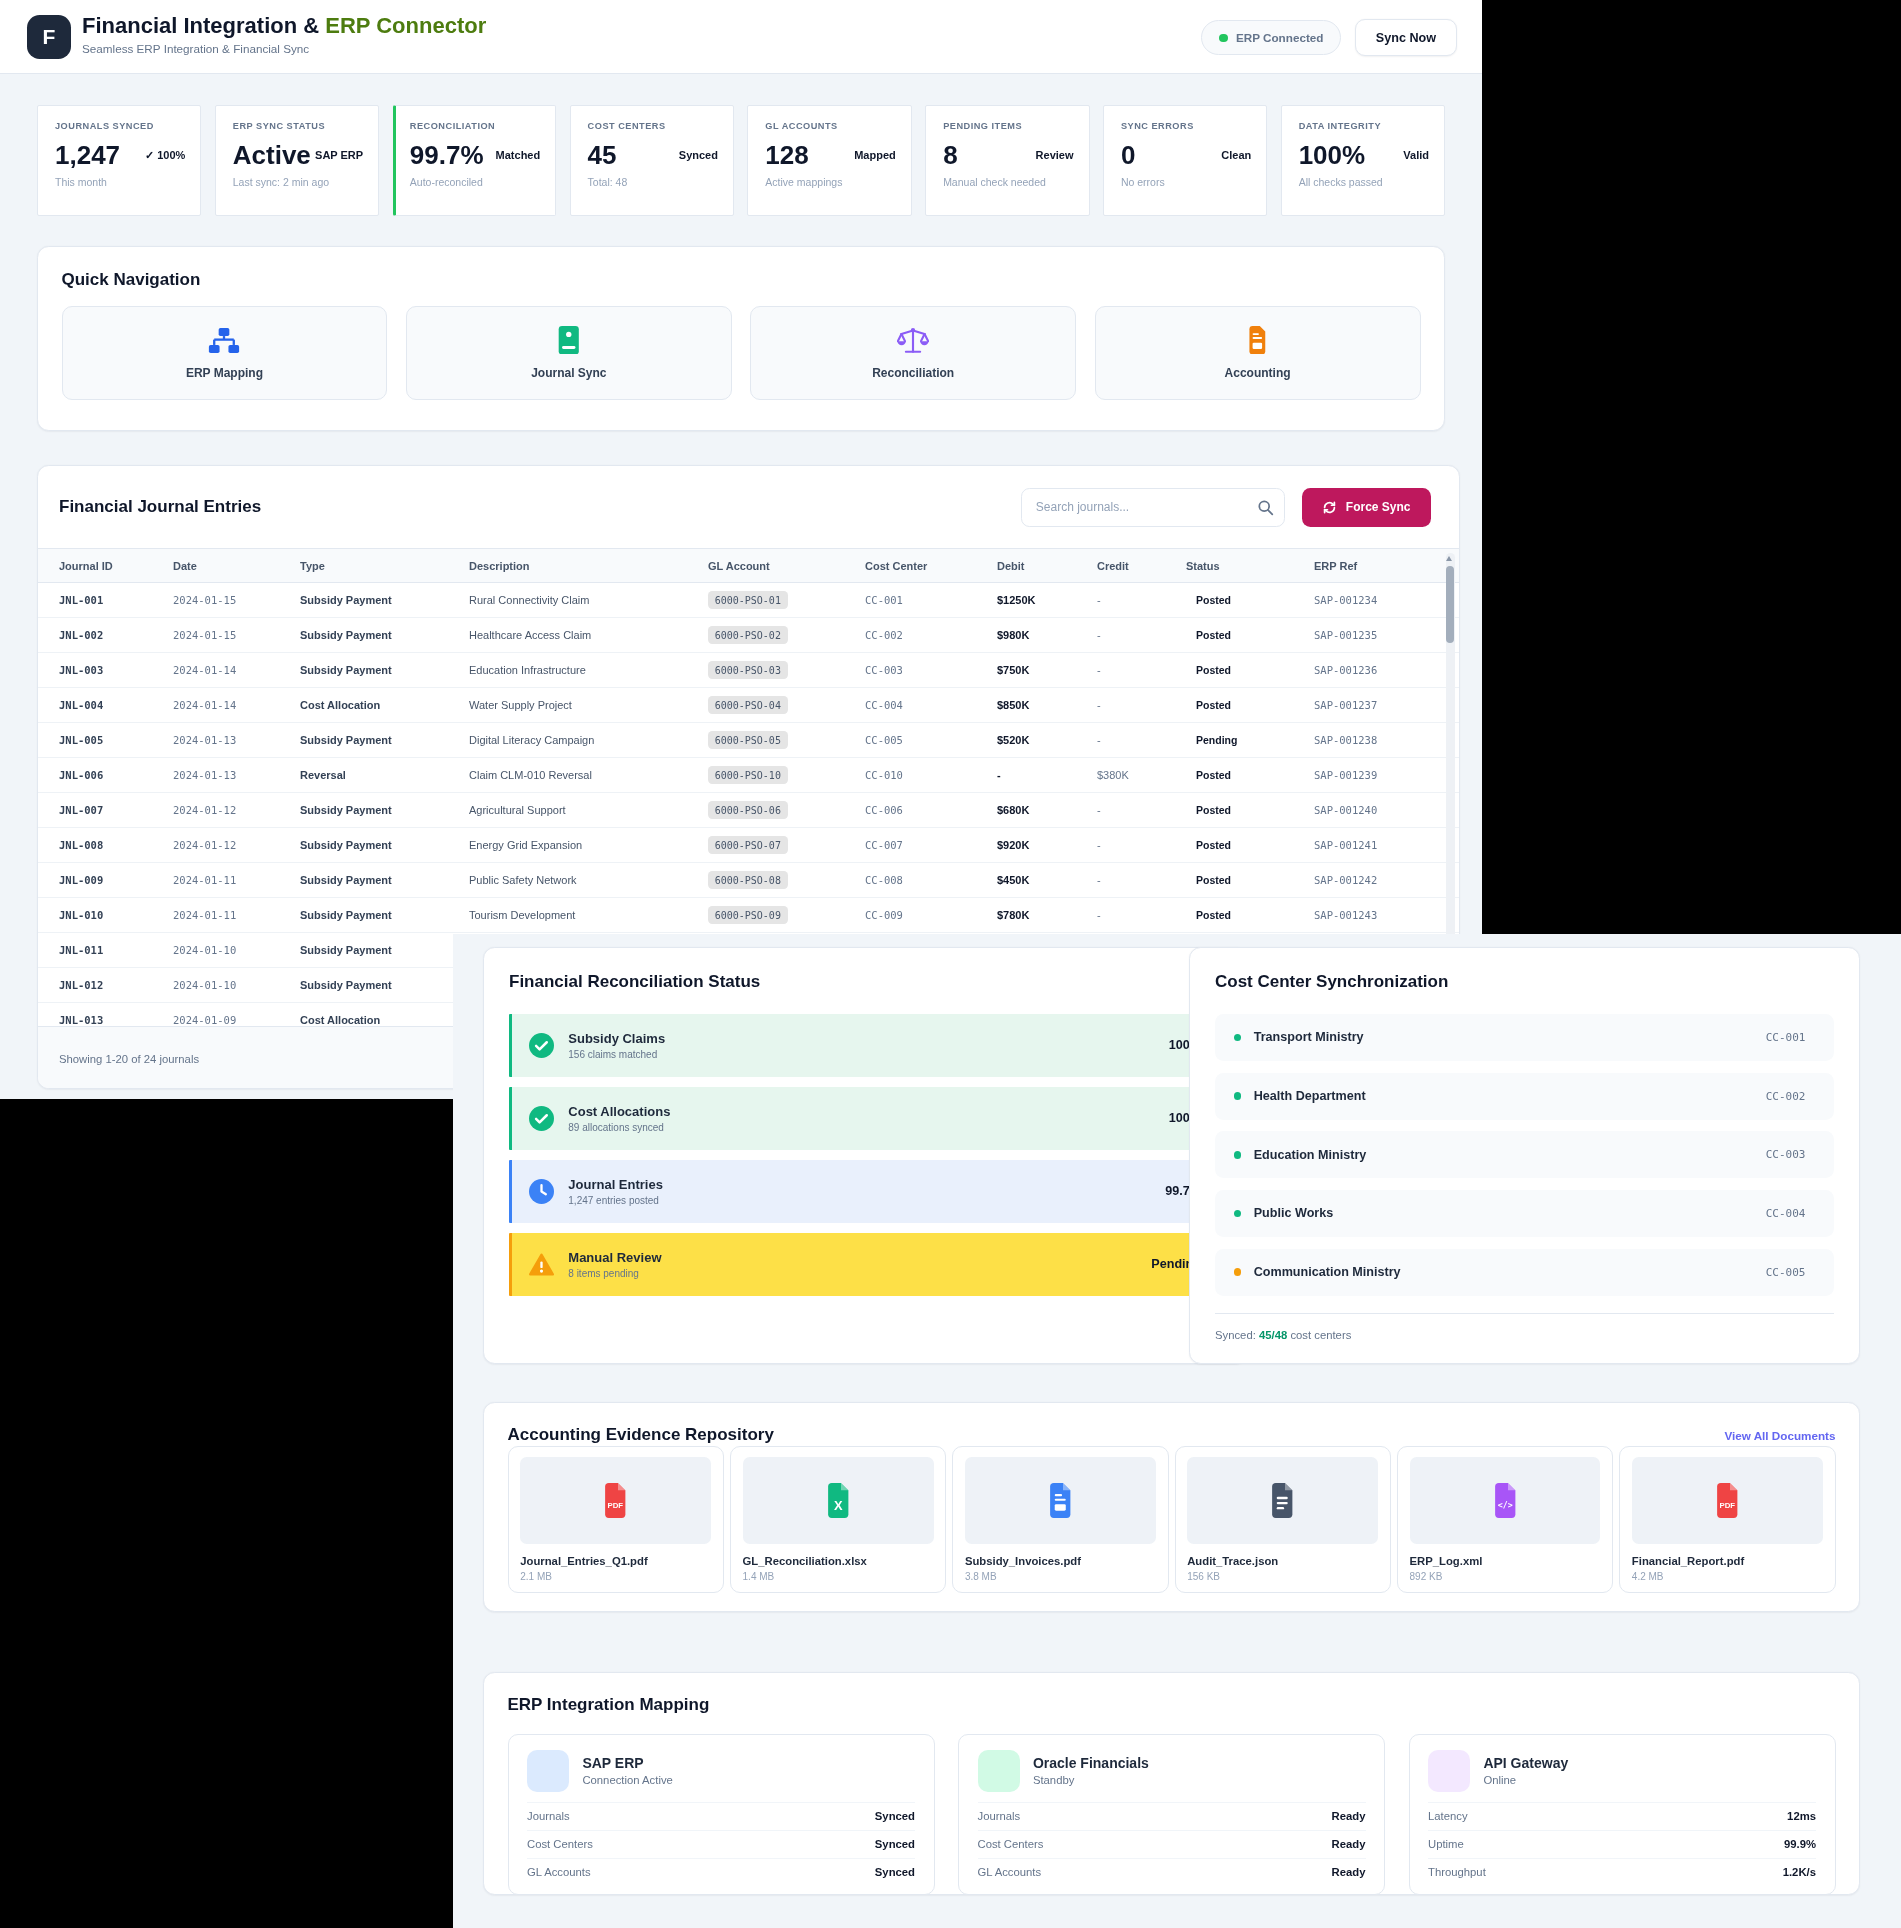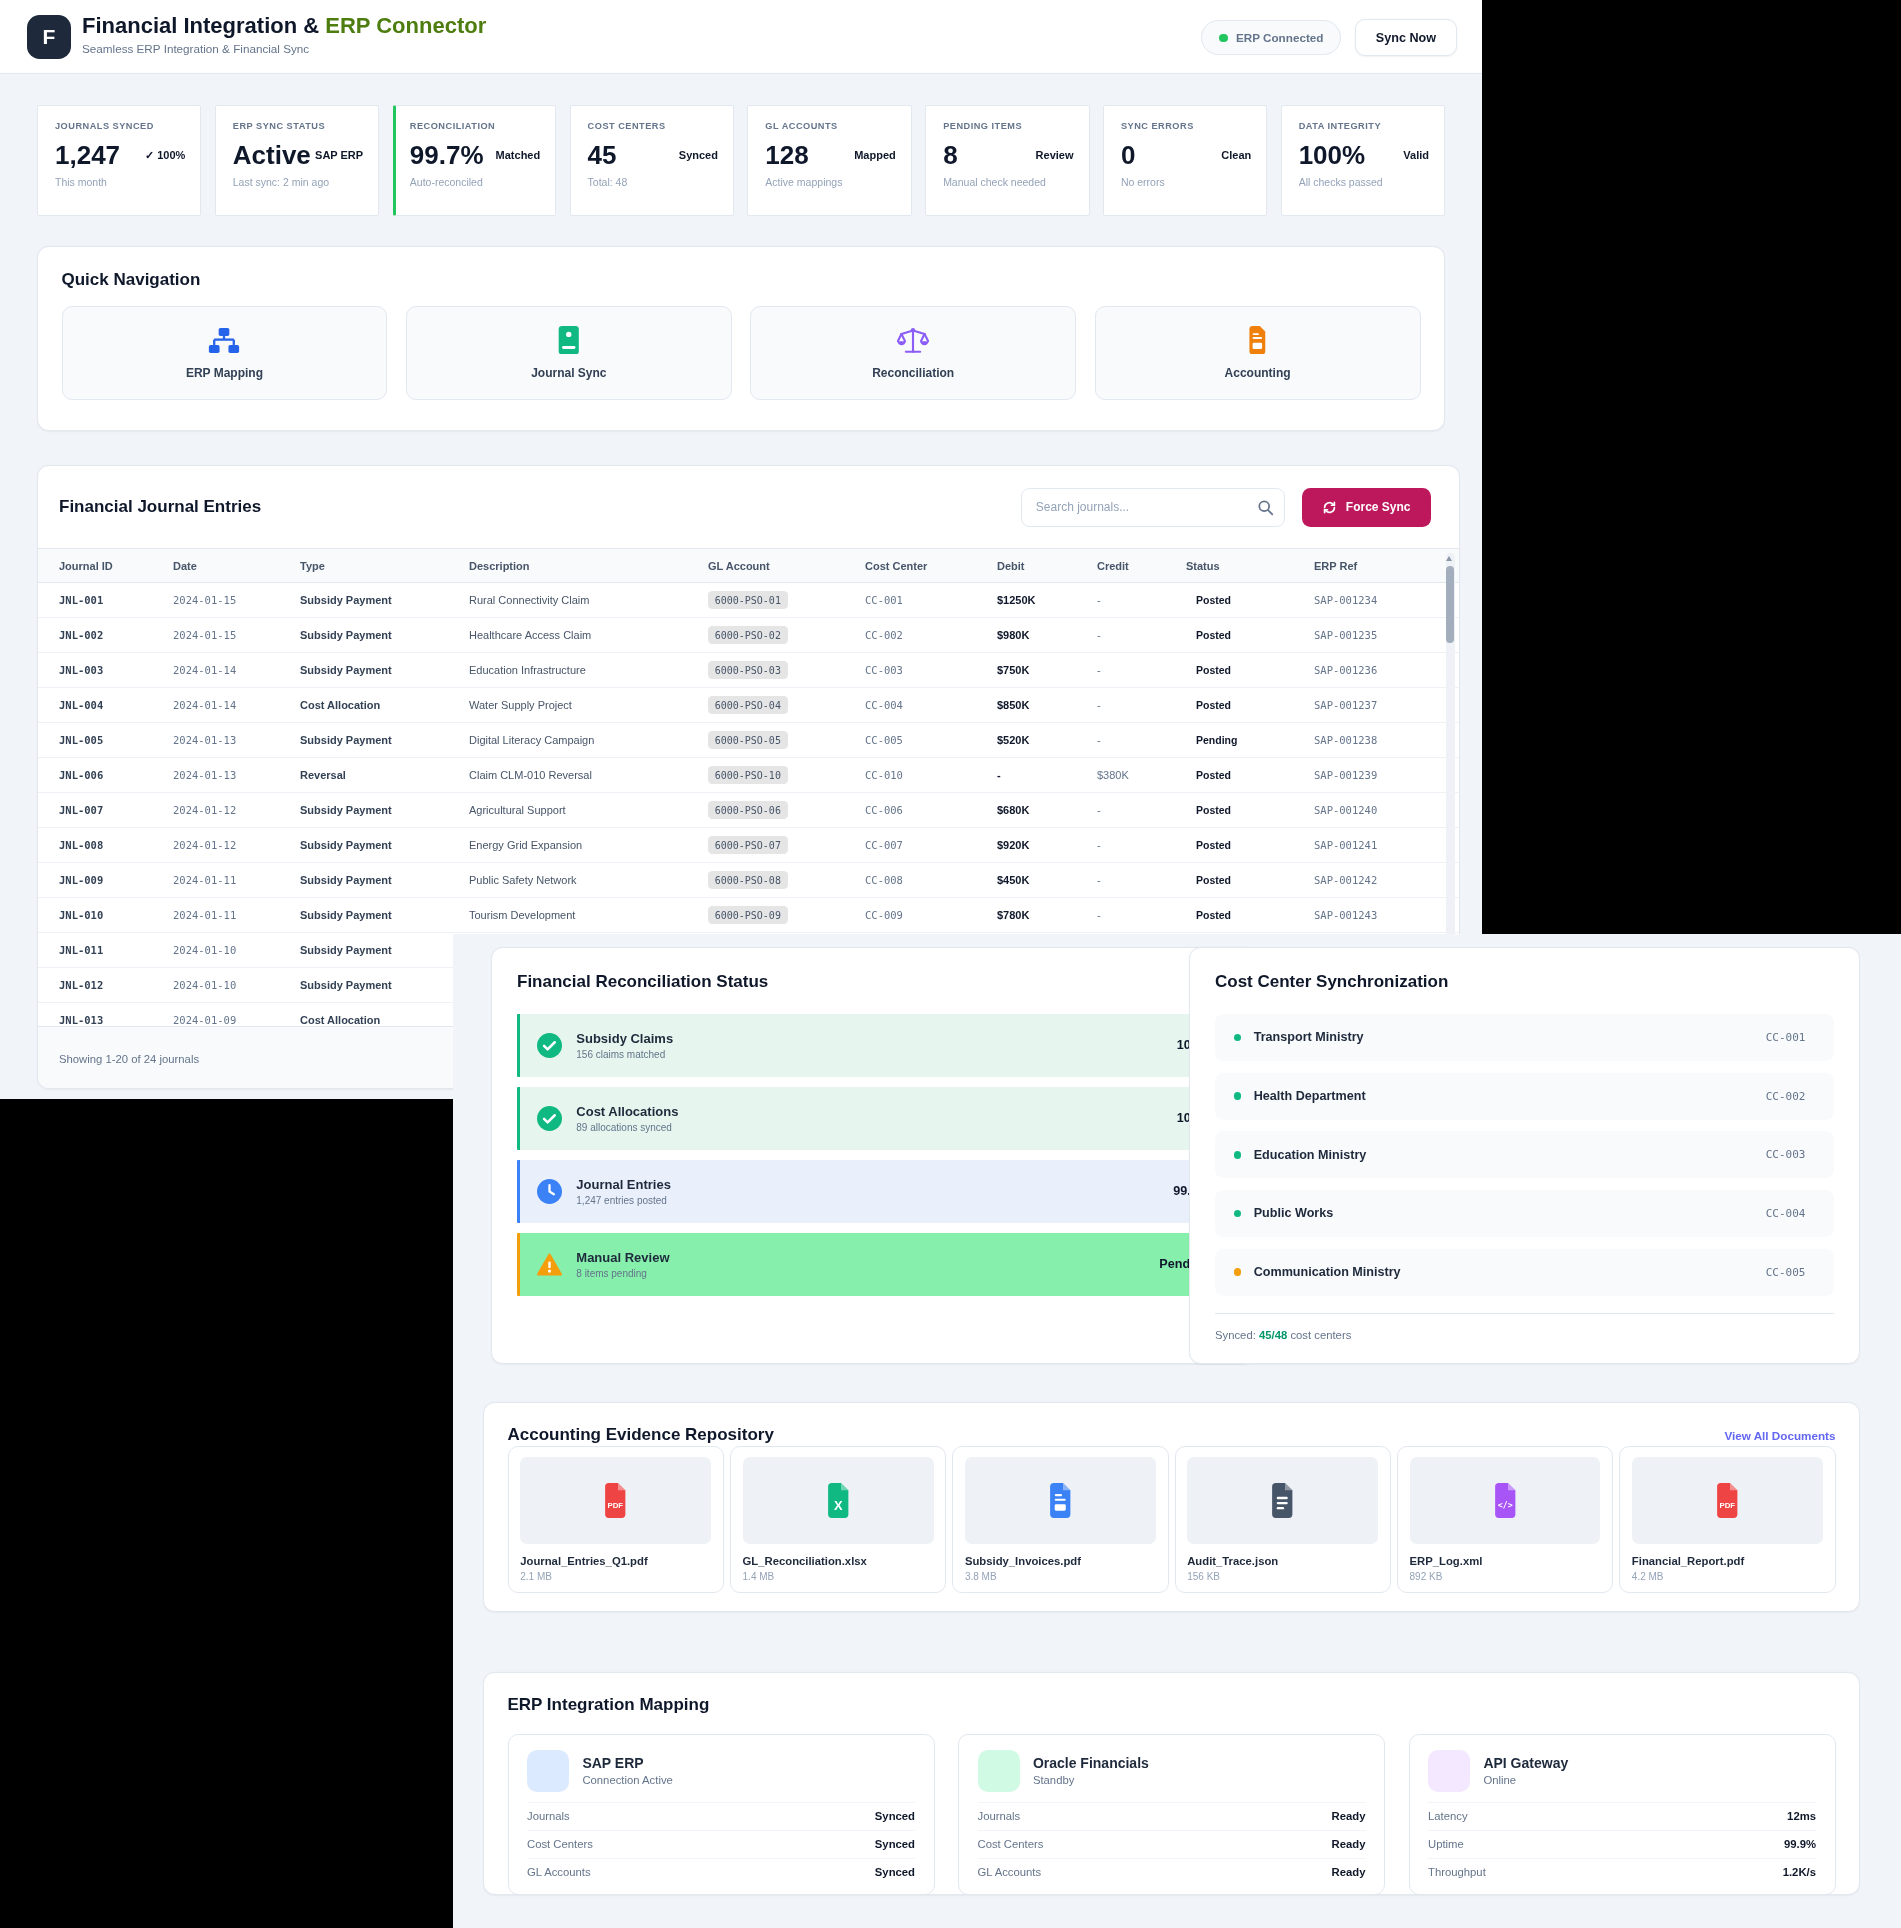--- a/index.html
+++ b/index.html
@@ -75,27 +75,27 @@
     padding-left:21px;font-size:11.3px;color:#64748b;}
   .scrolltrack{position:absolute;right:4.2px;top:87px;width:9.2px;height:470px;background:#eef1f5;border-radius:5px;}
   .scrollthumb{position:absolute;left:0.8px;top:13.4px;width:7.6px;height:77px;background:#a3aebc;border-radius:4.2px;cursor:grab;}
   .scrollarrow{position:absolute;left:0.8px;top:2.5px;width:0;height:0;border-left:3.8px solid transparent;
     border-right:3.8px solid transparent;border-bottom:5.9px solid #8a97a8;}
 
   
   .regionB{position:absolute;left:453px;top:934px;width:1448px;height:994px;background:#f1f5f9;z-index:2;}
   .panel-title{font-size:17px;font-weight:800;color:#0f172a;}
 
-  .recon{position:absolute;left:38px;top:13.4px;width:764px;height:417px;padding:23.5px 25px;}
+  .recon{position:absolute;left:30px;top:13.4px;width:764px;height:417px;padding:23.5px 25px;}
   .recon-items{margin-top:22px;}
   .ritem{height:63px;border-left:3.4px solid;border-radius:1px;display:flex;align-items:center;gap:14.3px;
     padding:0 20px 0 17px;margin-bottom:10px;}
   .item-green{background:#e6f6ee;border-color:#10b981;}
   .item-blue{background:#e9f0fc;border-color:#3b82f6;}
-  .item-amber{background:#86efac;border-color:#f59e0b;}
+  .item-amber{background:#fde047;border-color:#f59e0b;}
   .ritem-name{font-size:13px;font-weight:700;color:#1e293b;}
   .ritem-sub{font-size:10px;color:#64748b;margin-top:3.4px;}
   .ritem-val{margin-left:auto;font-size:12.6px;font-weight:800;}
 
   .ccs{position:absolute;left:736px;top:13.4px;width:671px;height:417px;padding:23.5px 25px;}
   .ccs-items{margin-top:22px;}
   .ccrow{height:47px;background:#f8fafc;border-radius:8.4px;display:flex;align-items:center;
     padding:0 18.5px;margin-bottom:11.7px;}
   .ccdot{width:7.6px;height:7.6px;border-radius:50%;}
   .dot-green{background:#10b981;}

